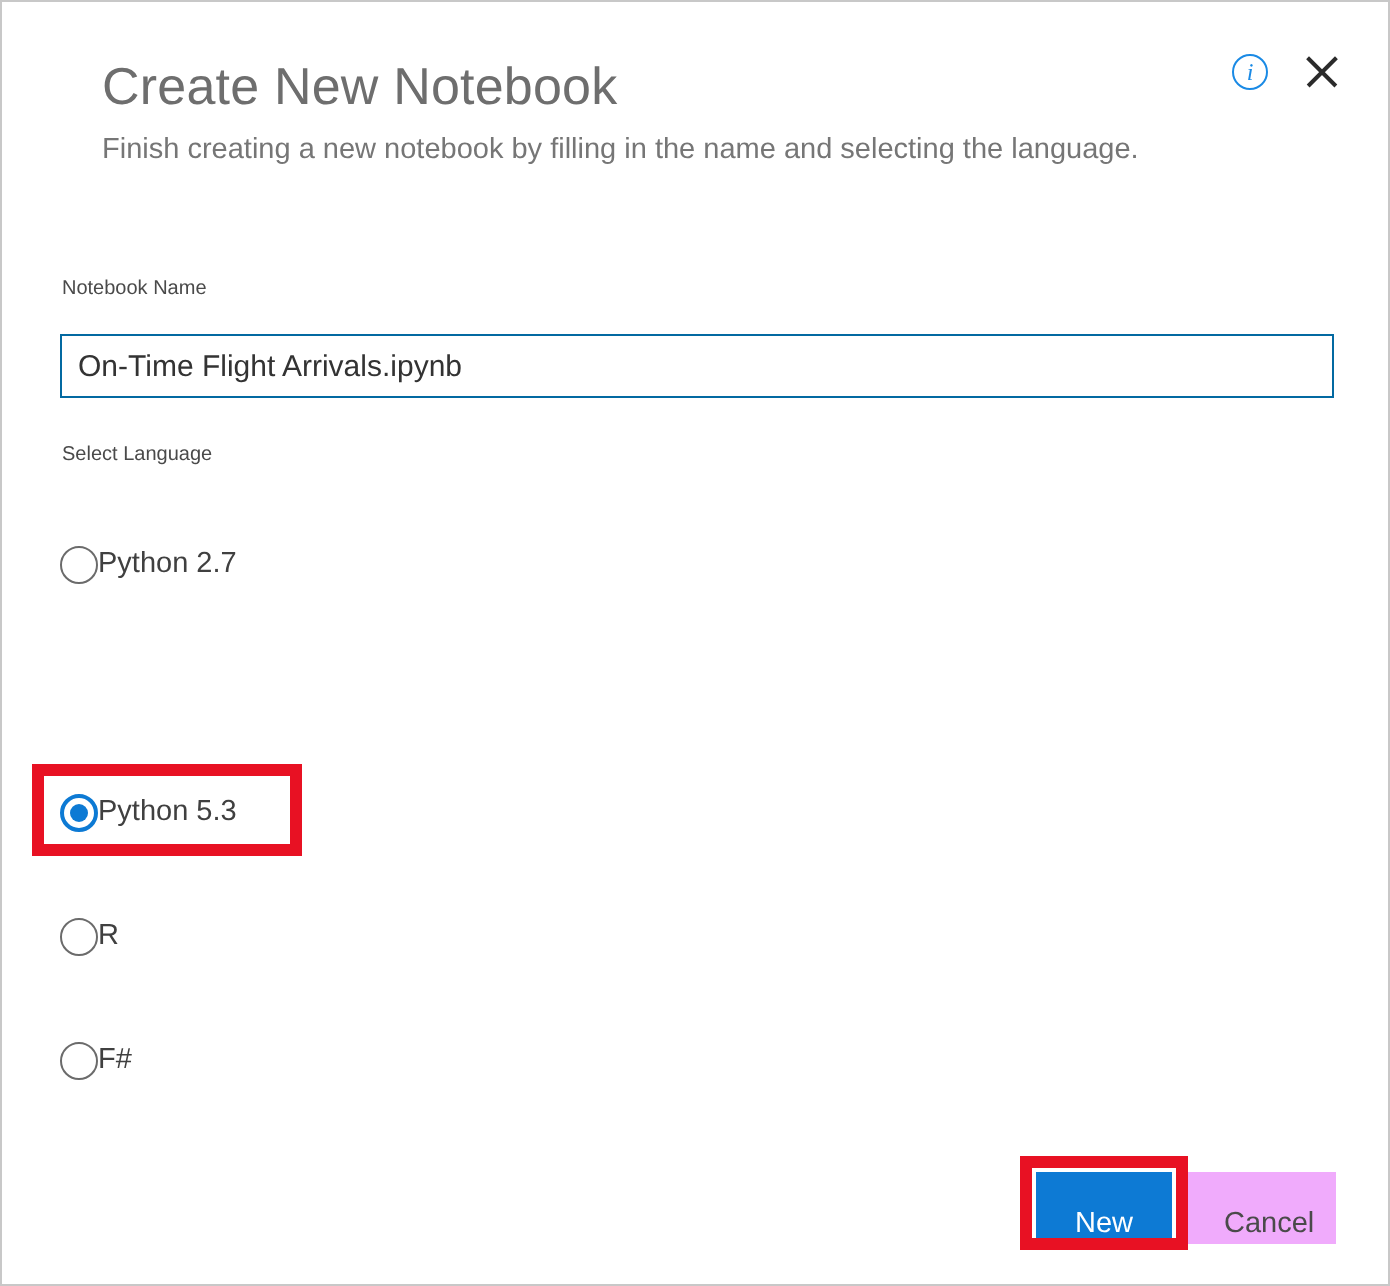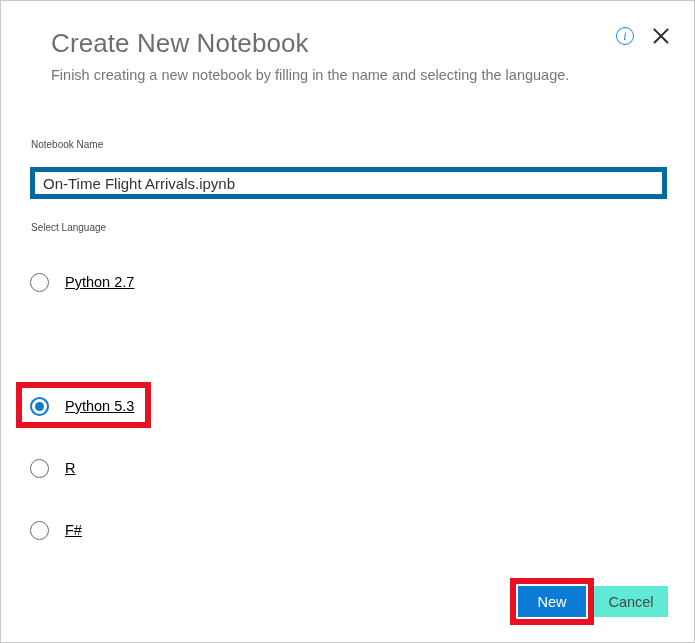--- a/index.html
+++ b/index.html
@@ -96,21 +96,21 @@
   #label-notebook-name { top: 138px; }
   #label-select-language { top: 221px; }
 
   .text-input {
     position: absolute;
     left: 29px;
     top: 166px;
     width: 637px;
     height: 32px;
     box-sizing: border-box;
-    border: 5px solid #0369a1;
+    border: 1px solid #0369a1;
     background: #ffffff;
     font-family: "Liberation Sans", sans-serif;
     font-size: 15px;
     color: #333333;
     padding: 0 8px;
     outline: none;
   }
 
   
   .radio-row {
@@ -139,59 +139,57 @@
     position: absolute;
     left: 50%;
     top: 50%;
     width: 9px;
     height: 9px;
     margin: -4.5px 0 0 -4.5px;
     border-radius: 50%;
     background: #0d7ad4;
   }
   .radio-text {
-    margin-left: 16px;
     font-size: 14.5px;
-    color: #000000;
+    color: #404040;
     white-space: nowrap;
-    text-decoration: underline;
   }
 
   
   .annot {
     position: absolute;
     border: 6px solid #e81123;
     box-sizing: border-box;
     pointer-events: none;
   }
   #annot-python36 { left: 15px;  top: 381px; width: 135px; height: 46px; }
   #annot-new      { left: 509px; top: 577px; width: 84px;  height: 47px; }
 
   
   .btn {
     position: absolute;
     height: 31px;
     border: none;
     font-family: "Liberation Sans", sans-serif;
     font-size: 14.5px;
     cursor: pointer;
-    padding: 8px;
+    padding: 18px;
   }
   #btn-new {
     left: 517px;
     top: 585px;
     width: 68px;
     background: #0d7ad4;
     color: #ffffff;
   }
   #btn-cancel {
     left: 593px;
     top: 585px;
     width: 74px;
-    background: #5eead4;
+    background: #f0abfc;
     color: #4a4a4a;
   }
 </style>
 </head>
 <body>
 
 <div id="dialog">
 
   <div class="header-icons">
     <div class="info-icon">i</div>

